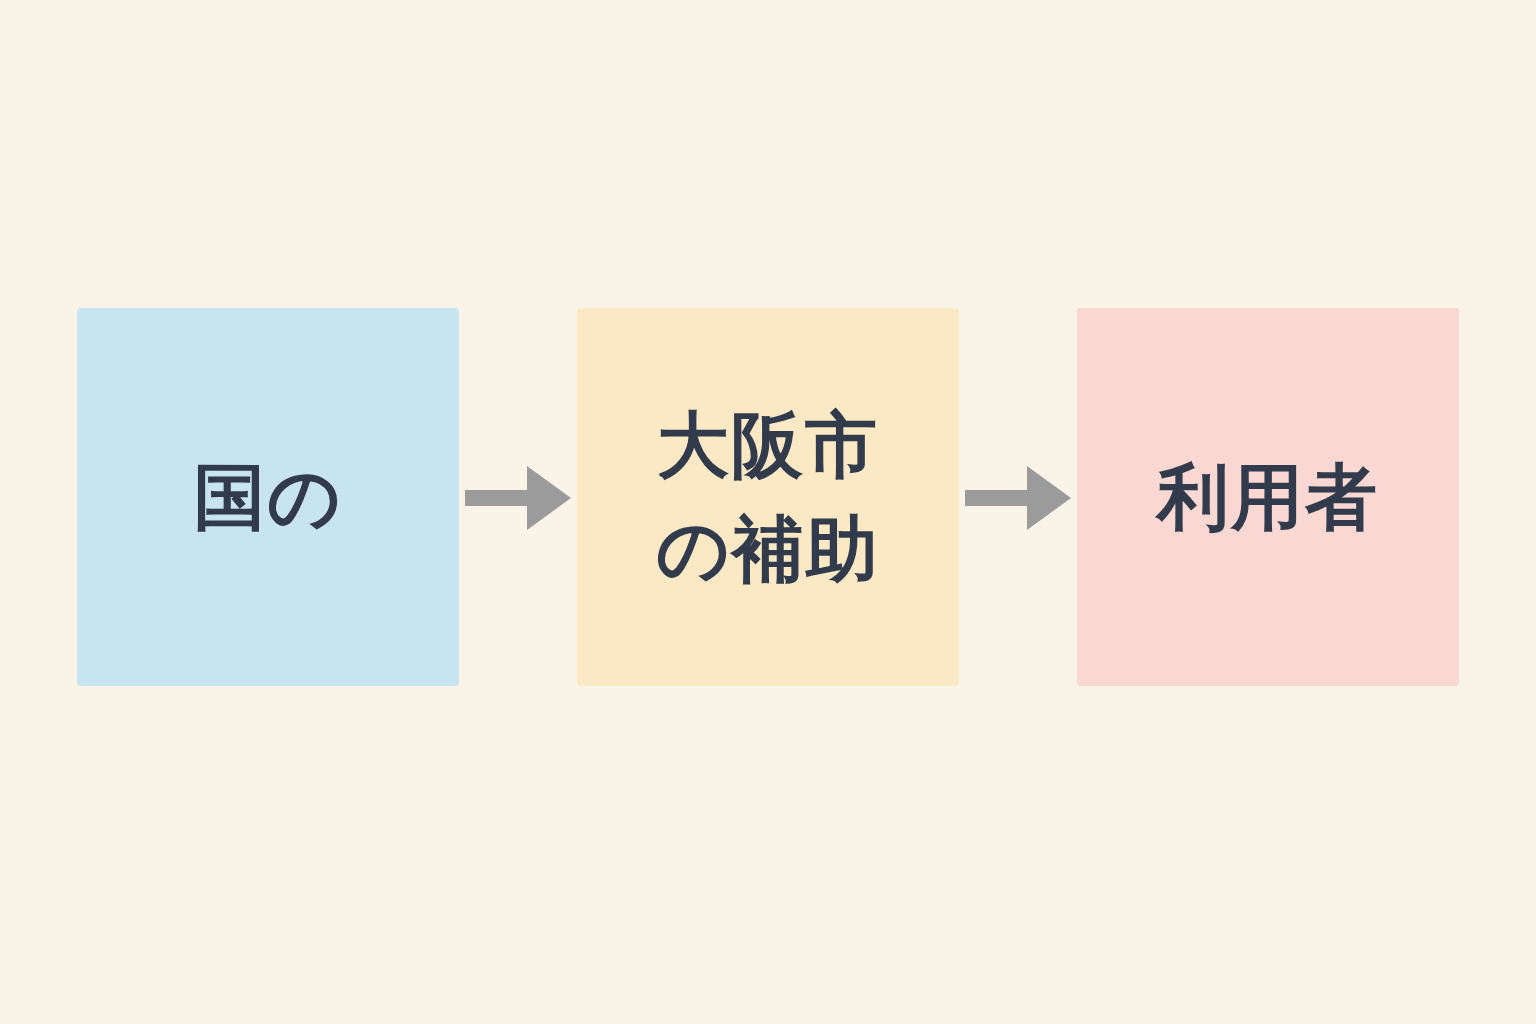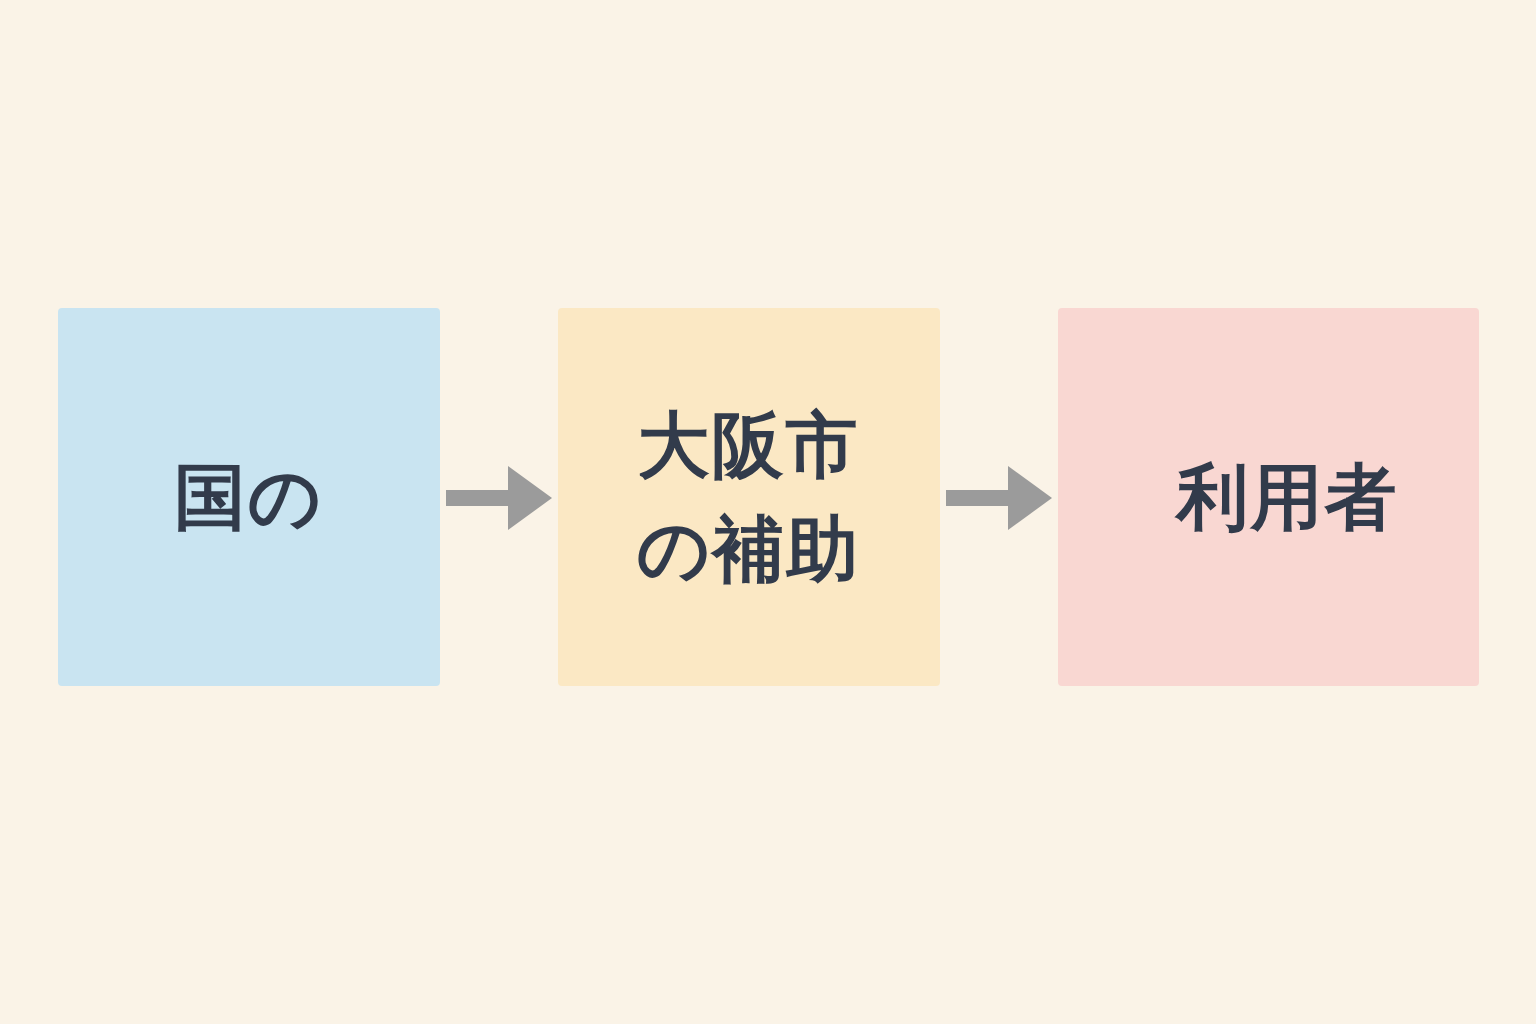--- a/index.html
+++ b/index.html
@@ -38,21 +38,21 @@
     display: block;
     font-size: 72px;
     font-weight: 700;
     color: #323B4B;
     line-height: 1.45;
     letter-spacing: 2px;
     white-space: nowrap;
   }
   .box-national   { background: #C9E4F1; }
   .box-osaka      { background: #FBE8C4; }
-  .box-user       { background: #F9D7D2; padding-left: 39px; }
+  .box-user       { background: #F9D7D2; }
   .arrow {
     width: 118px;
     display: flex;
     align-items: center;
     justify-content: center;
     flex: 0 0 auto;
   }
   .arrow svg {
     display: block;
   }

